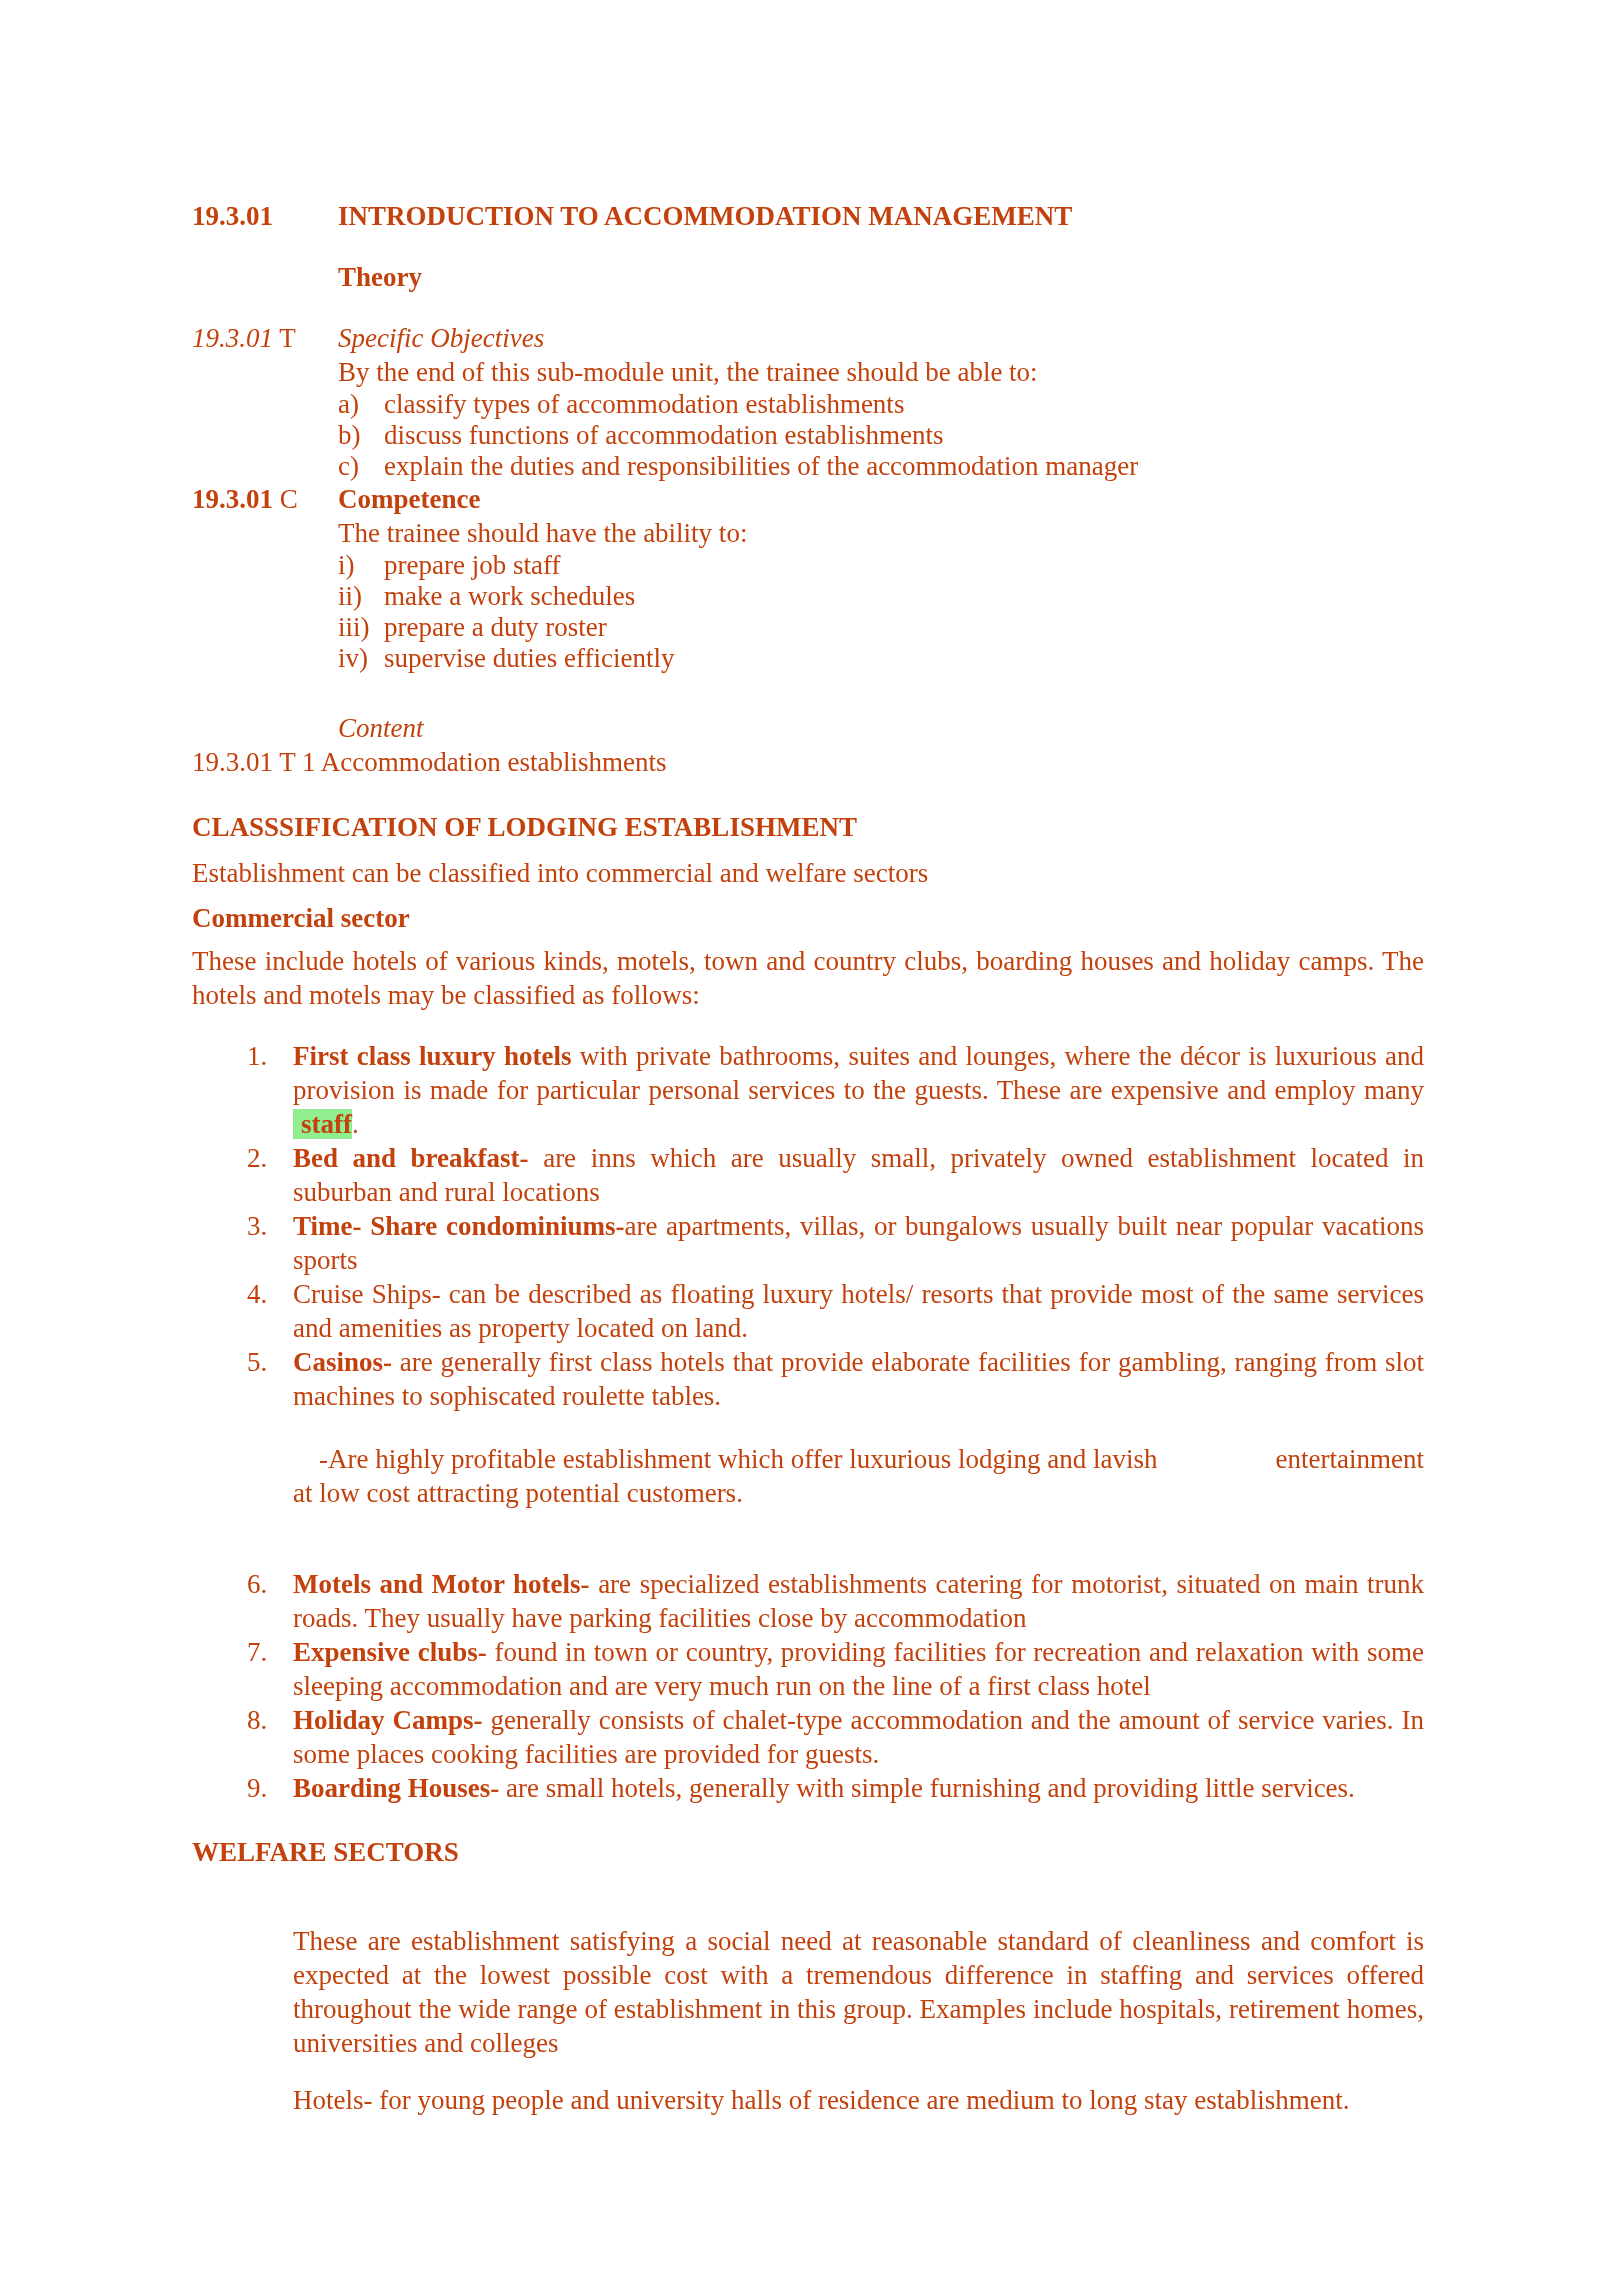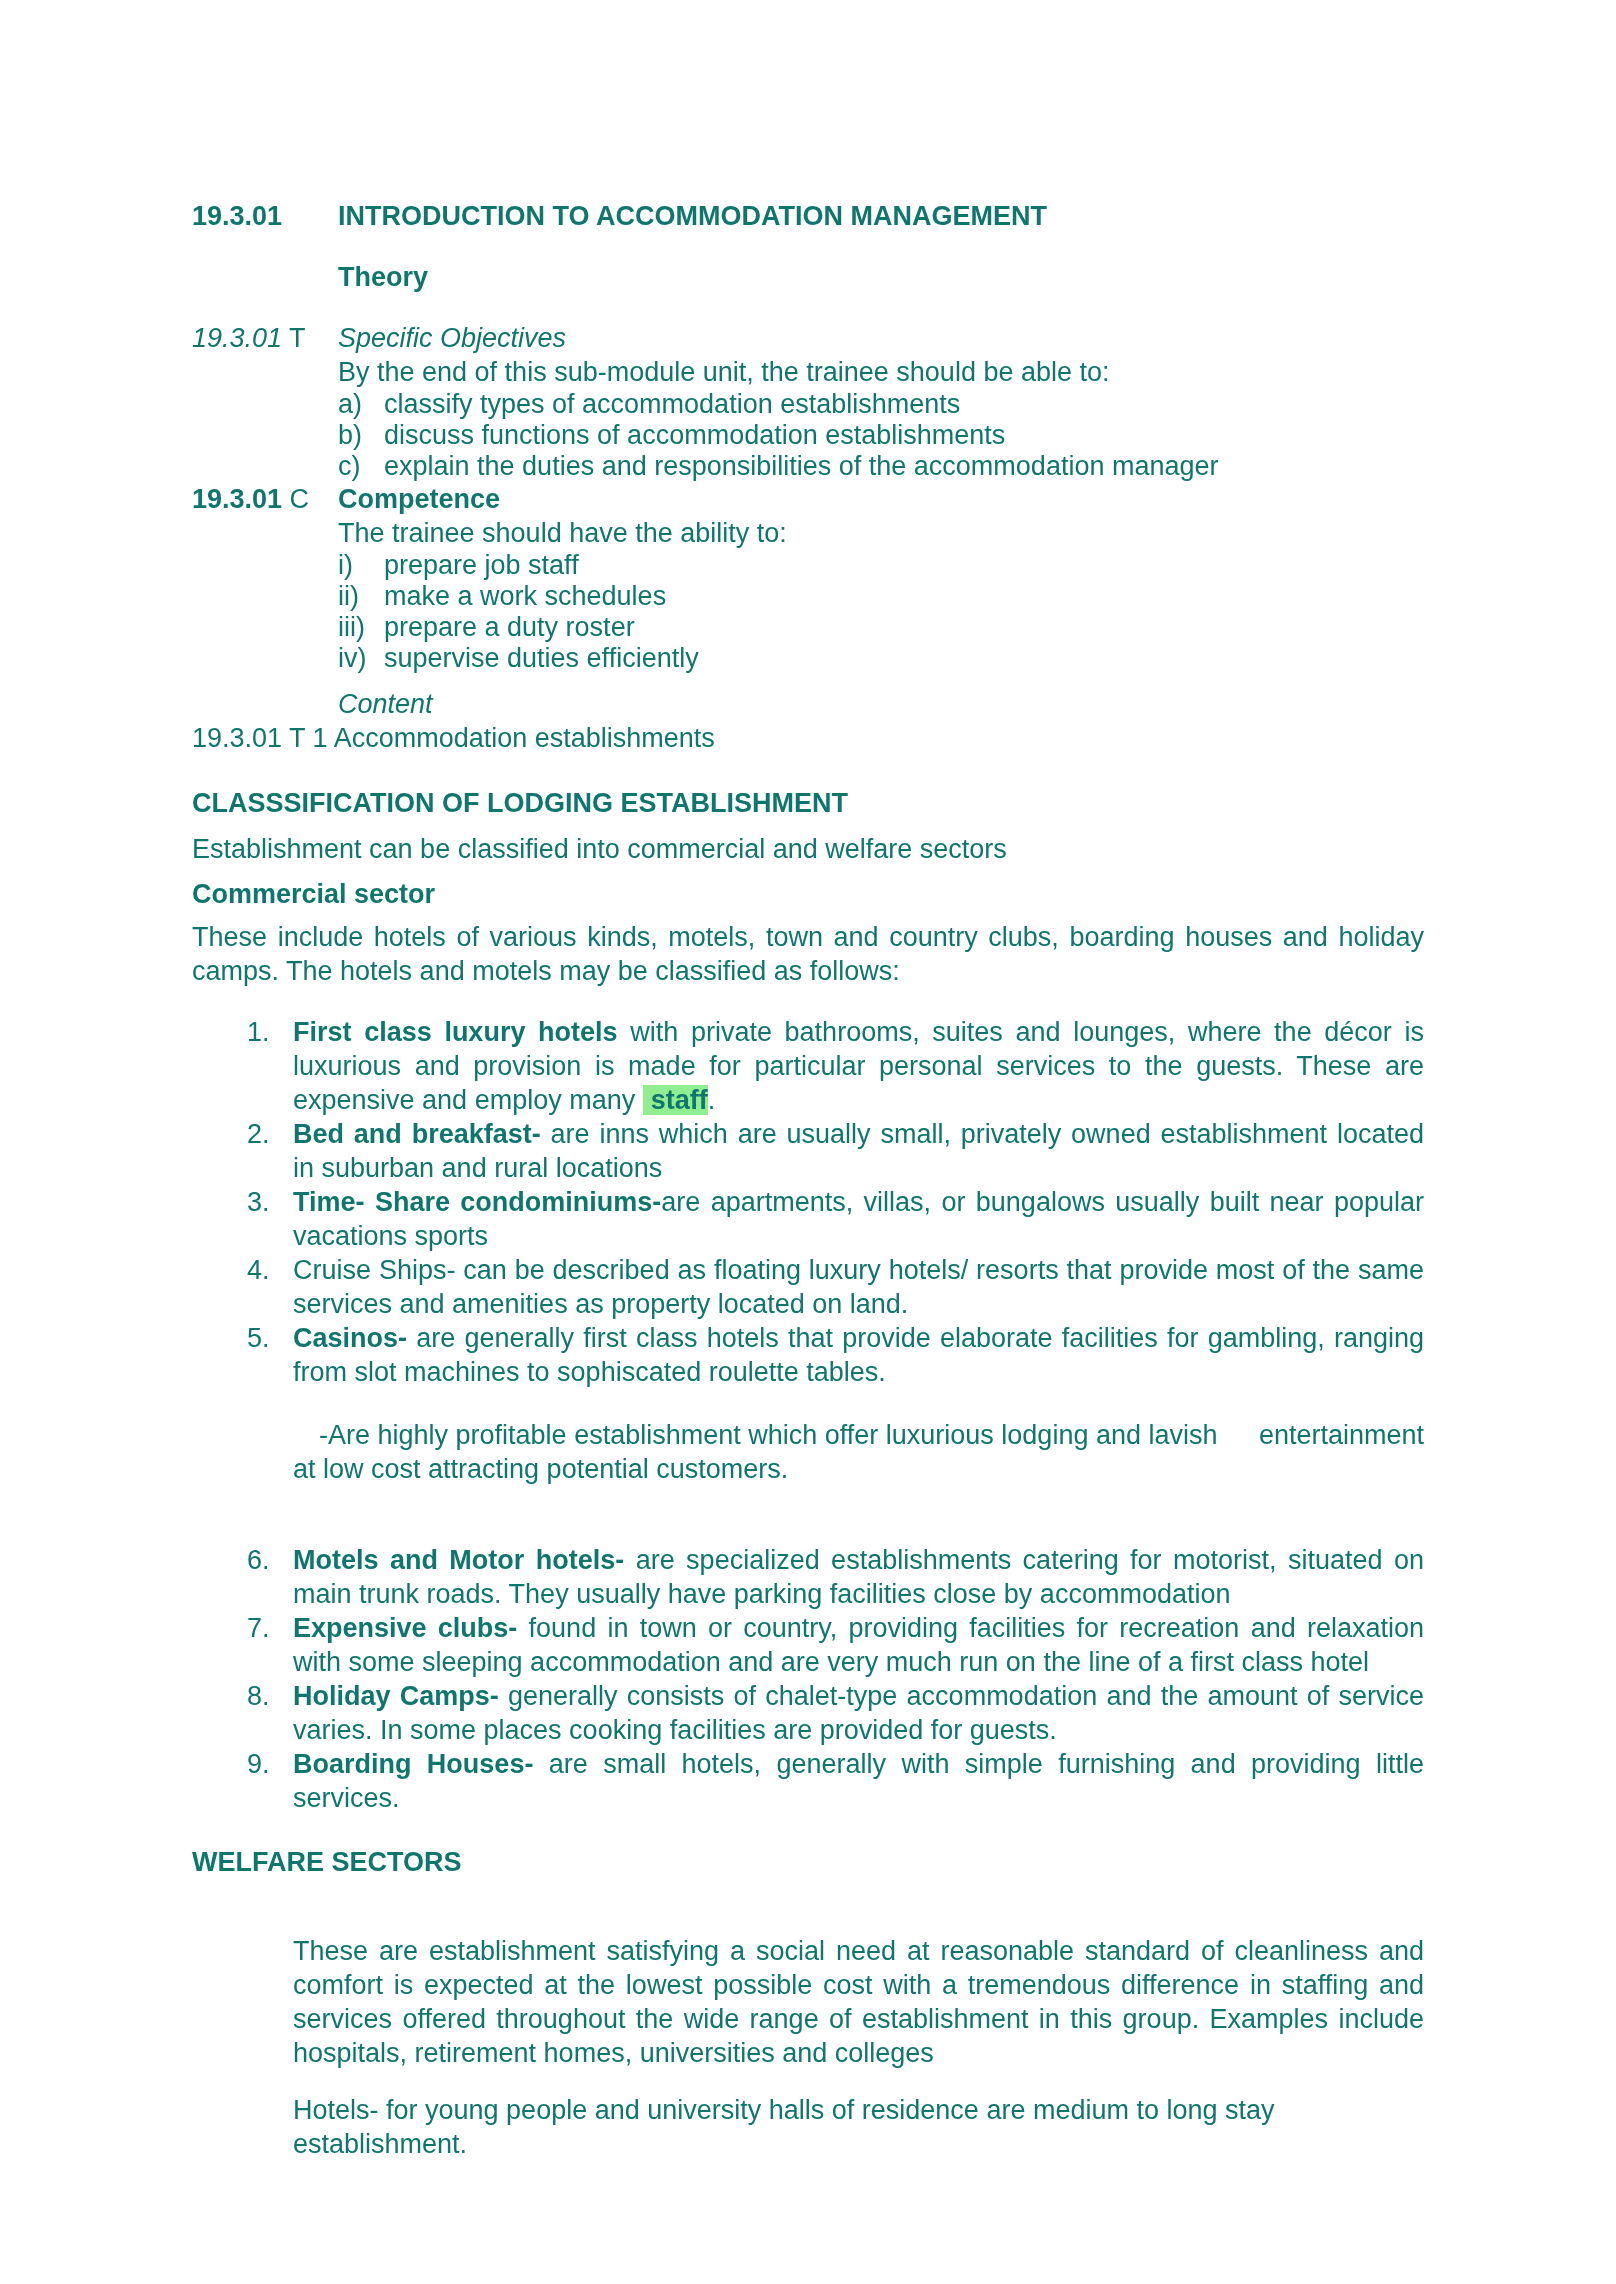--- a/index.html
+++ b/index.html
@@ -1,40 +1,40 @@
 <!DOCTYPE html>
 <html style="font-size:10.4px"><head>
 <meta charset="utf-8">
 <style>
   html,body{margin:0;padding:0;background:#e8e8e8;}
   .page{
     position:relative;
     width:1616px;height:2284px;
-    background:#ffffff;color:#0f766e;
-    font-family:Liberation Sans, sans-serif;
+    background:#ffffff;color:#c2410c;
+    font-family:Liberation Serif, serif;
     font-size:27px;line-height:34px;
     box-sizing:border-box;
     padding:199px 192px 0 192px;
     overflow:hidden;
   }
   .bold{font-weight:bold;}
   .italic{font-style:italic;}
   .row{display:flex;}
   .label-col{width:146px;flex-shrink:0;}
   .indent{margin-left:146px;}
   .just{text-align:justify;}
   .tight{line-height:31px;}
   .mini-list{margin-left:146px;}
   .mini-item{display:flex;}
   .mini-item .marker{width:46px;flex-shrink:0;}
   .mini-item .mtext{flex:1;}
   .theory{margin-top:27px;}
   .obj-block{margin-top:27px;}
   .comp-block{}
-  .content-label{margin-top:13px;margin-left:146px;}
+  .content-label{margin-top:37px;margin-left:146px;}
   .class-heading{margin-top:31px;}
   .estab-line{margin-top:11.7px;}
   .commercial-heading{margin-top:11.7px;}
   .these-include{margin-top:9px;}
   .olist{margin-left:55px;margin-top:27px;}
   .olist.second{margin-top:57px;}
   .oli{display:flex;}
   .oli .num{width:46px;flex-shrink:0;}
   .oli .itext{flex:1;}
   .hl{font-weight:bold;}

